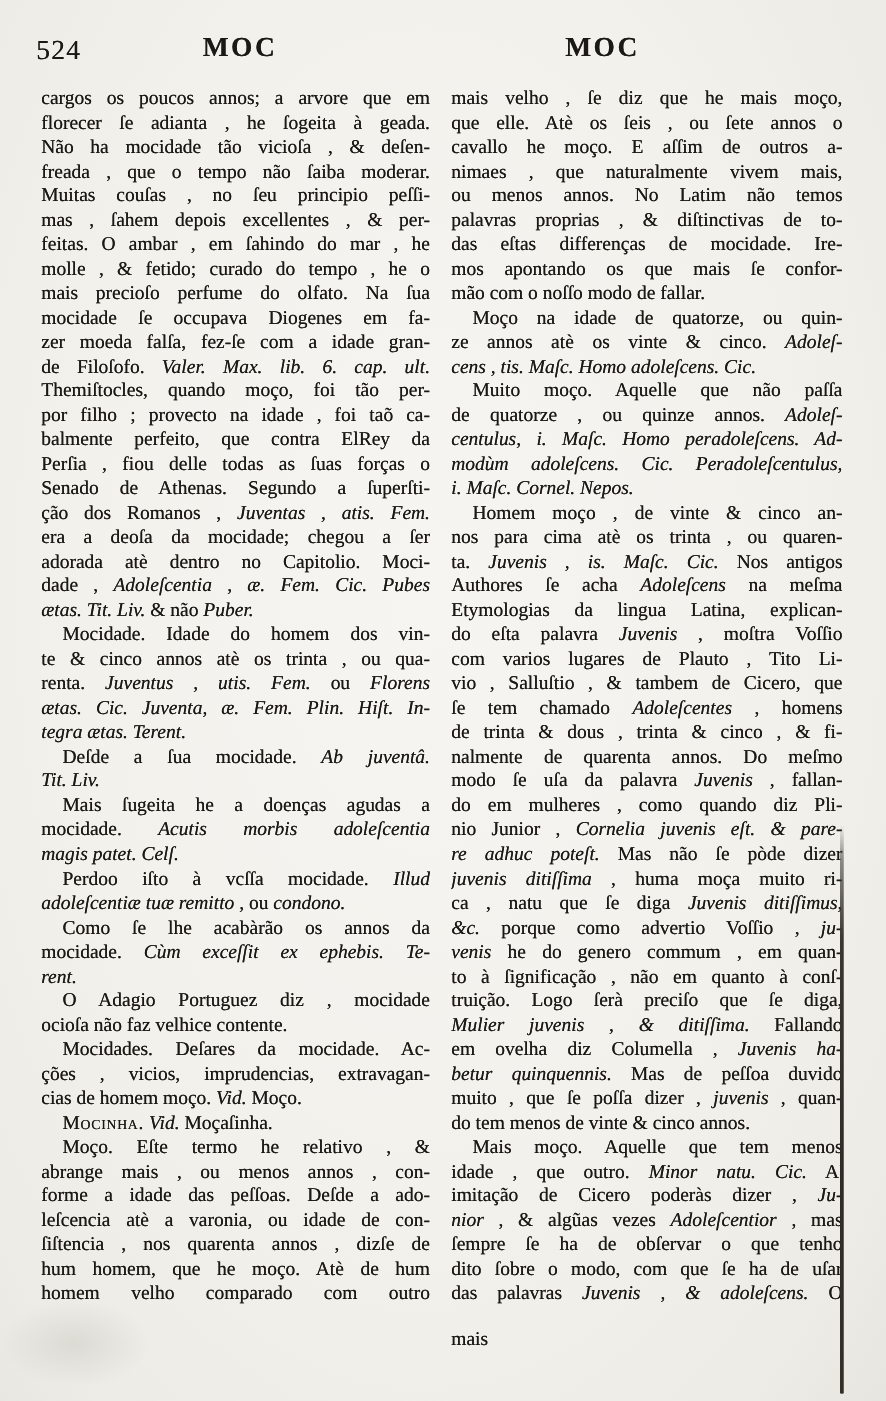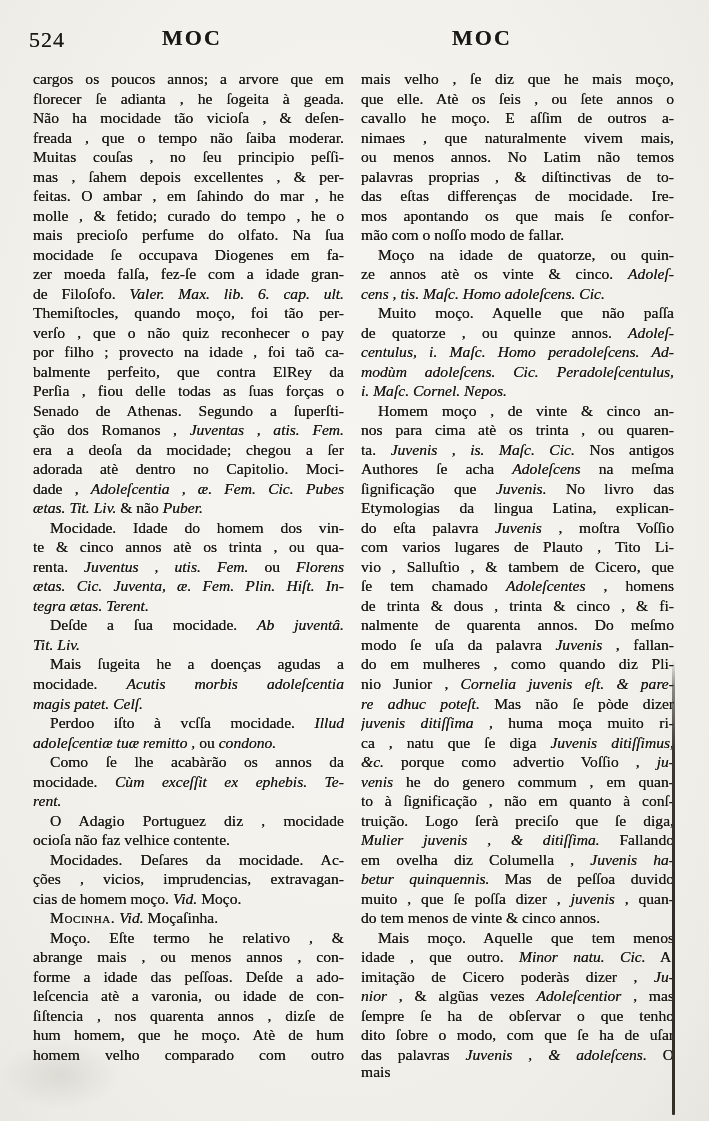--- a/index.html
+++ b/index.html
@@ -78,21 +78,20 @@
       <div class="line j"><span>freada , que o tempo não ſaiba moderar.</span></div>
       <div class="line j"><span>Muitas couſas , no ſeu principio peſſi-</span></div>
       <div class="line j"><span>mas , ſahem depois excellentes , &amp; per-</span></div>
       <div class="line j"><span>feitas. O ambar , em ſahindo do mar , he</span></div>
       <div class="line j"><span>molle , &amp; fetido; curado do tempo , he o</span></div>
       <div class="line j"><span>mais precioſo perfume do olfato. Na ſua</span></div>
       <div class="line j"><span>mocidade ſe occupava Diogenes em fa-</span></div>
       <div class="line j"><span>zer moeda falſa, fez-ſe com a idade gran-</span></div>
       <div class="line j"><span>de Filoſofo. </span><span class="it">Valer. Max. lib. 6. cap. ult.</span></div>
       <div class="line j"><span>Themiſtocles, quando moço, foi tão per-</span></div>
-      <div class="line j"><span>verſo , que o não quiz reconhecer o pay</span></div>
       <div class="line j"><span>por filho ; provecto na idade , foi taõ ca-</span></div>
       <div class="line j"><span>balmente perfeito, que contra ElRey da</span></div>
       <div class="line j"><span>Perſia , fiou delle todas as ſuas forças o</span></div>
       <div class="line j"><span>Senado de Athenas. Segundo a ſuperſti-</span></div>
       <div class="line j"><span>ção dos Romanos , </span><span class="it">Juventas , atis. Fem.</span></div>
       <div class="line j"><span>era a deoſa da mocidade; chegou a ſer</span></div>
       <div class="line j"><span>adorada atè dentro no Capitolio. Moci-</span></div>
       <div class="line j"><span>dade , </span><span class="it">Adoleſcentia , æ. Fem. Cic. Pubes</span></div>
       <div class="line"><span class="it">ætas. Tit. Liv.</span><span> &amp; não </span><span class="it">Puber.</span></div>
       <div class="line indent j"><span>Mocidade. Idade do homem dos vin-</span></div>
@@ -139,21 +138,20 @@
       <div class="line"><span class="it">cens , tis. Maſc. Homo adoleſcens. Cic.</span></div>
       <div class="line indent j"><span>Muito moço. Aquelle que não paſſa</span></div>
       <div class="line j"><span>de quatorze , ou quinze annos. </span><span class="it">Adoleſ-</span></div>
       <div class="line j"><span class="it">centulus, i. Maſc. Homo peradoleſcens. Ad-</span></div>
       <div class="line j"><span class="it">modùm adoleſcens. Cic. Peradoleſcentulus,</span></div>
       <div class="line"><span class="it">i. Maſc. Cornel. Nepos.</span></div>
       <div class="line indent j"><span>Homem moço , de vinte &amp; cinco an-</span></div>
       <div class="line j"><span>nos para cima atè os trinta , ou quaren-</span></div>
       <div class="line j"><span>ta. </span><span class="it">Juvenis , is. Maſc. Cic.</span><span> Nos antigos</span></div>
       <div class="line j"><span>Authores ſe acha </span><span class="it">Adoleſcens</span><span> na meſma</span></div>
-      <div class="line j"><span>ſignificação que </span><span class="it">Juvenis.</span><span> No livro das</span></div>
       <div class="line j"><span>Etymologias da lingua Latina, explican-</span></div>
       <div class="line j"><span>do eſta palavra </span><span class="it">Juvenis</span><span> , moſtra Voſſio</span></div>
       <div class="line j"><span>com varios lugares de Plauto , Tito Li-</span></div>
       <div class="line j"><span>vio , Salluſtio , &amp; tambem de Cicero, que</span></div>
       <div class="line j"><span>ſe tem chamado </span><span class="it">Adoleſcentes</span><span> , homens</span></div>
       <div class="line j"><span>de trinta &amp; dous , trinta &amp; cinco , &amp; fi-</span></div>
       <div class="line j"><span>nalmente de quarenta annos. Do meſmo</span></div>
       <div class="line j"><span>modo ſe uſa da palavra </span><span class="it">Juvenis</span><span> , fallan-</span></div>
       <div class="line j"><span>do em mulheres , como quando diz Pli-</span></div>
       <div class="line j"><span>nio Junior , </span><span class="it">Cornelia juvenis eſt. &amp; pare-</span></div>

